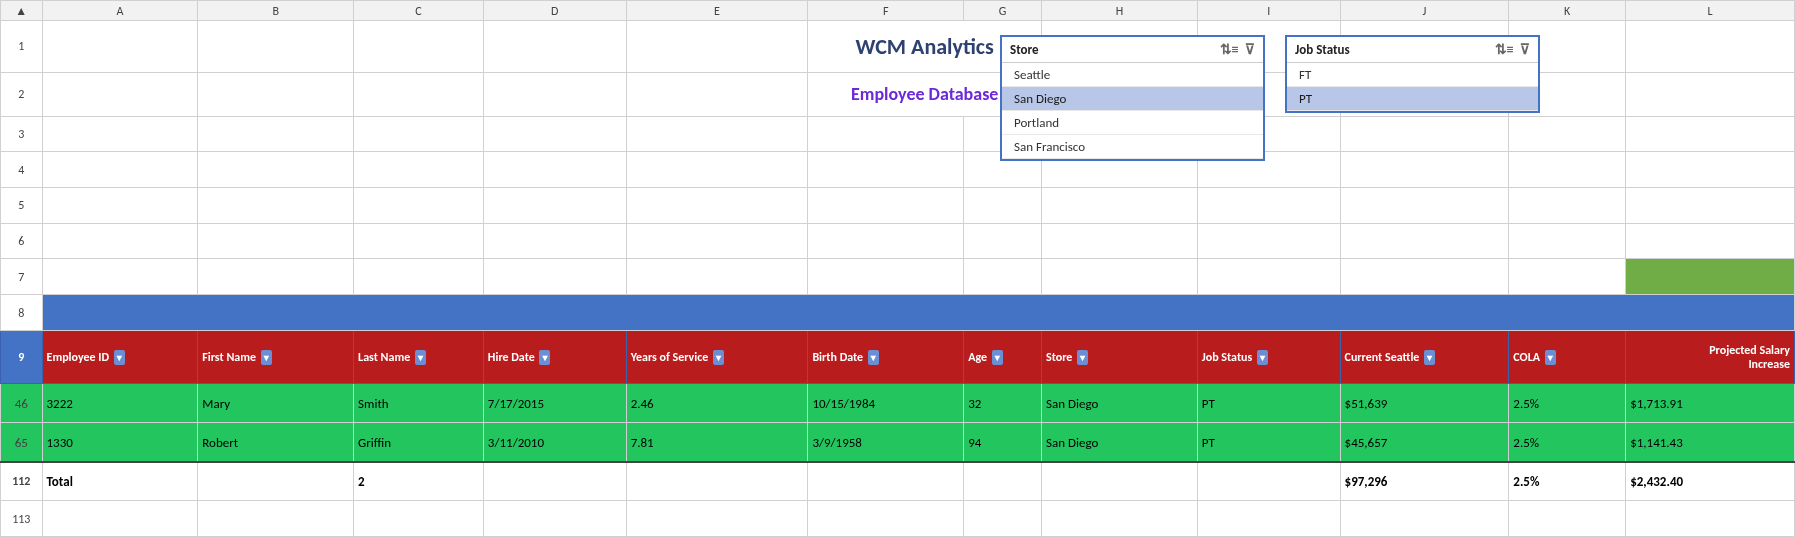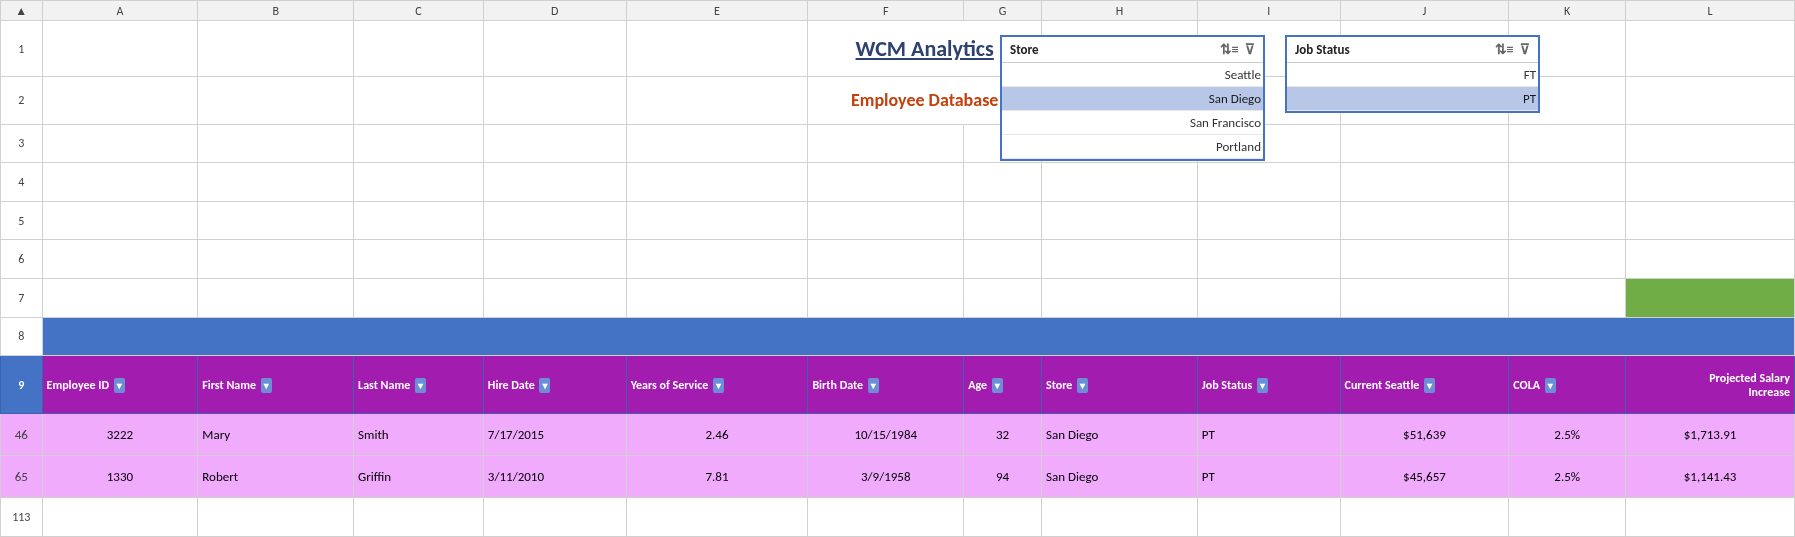--- a/index.html
+++ b/index.html
@@ -66,61 +66,60 @@
     .col-i   { width: 110px; }
     .col-j   { width: 130px; }
     .col-k   { width: 90px; }
     .col-l   { width: 130px; }
 
     .data-row td {
       height: 22px;
       font-size: 13px;
     }
 
-    .data-row td.num { text-align: center; }
+    .data-row td.num { text-align: left; }
 
     
     .header-row td {
       height: 24px;
       background: #fff;
     }
 
     
     .title-cell {
       text-align: center;
     }
     .title-main {
       font-size: 22px;
       font-weight: bold;
       color: #2e4170;
-      text-decoration: underline;
     }
     .title-sub {
       font-size: 18px;
       font-weight: bold;
-      color: #c2410c;
+      color: #6d28d9;
     }
 
     
     .blue-header td {
-      background: #a21caf;
+      background: #b91c1c;
       color: #fff;
       font-weight: bold;
       font-size: 12px;
       height: 28px;
       border: 1px solid #3a62b0;
     }
     .blue-header .proj-right {
       text-align: right;
     }
 
     
     .data-row-46 td, .data-row-65 td {
       height: 24px;
-      background: #f0abfc;
+      background: #22c55e;
     }
 
     
     .total-row td {
       height: 24px;
       font-weight: bold;
       background: #fff;
       border-top: 2px solid #444;
     }
 
@@ -148,26 +147,25 @@
       flex: 1;
     }
 
     .slicer-icon {
       color: #666;
       font-size: 14px;
       cursor: pointer;
     }
 
     .slicer-item {
-      padding: 4px 2px;
+      padding: 4px 12px;
       border-bottom: 1px solid #e8e8e8;
       cursor: pointer;
       background: #fff;
       color: #333;
-      text-align: right;
     }
 
     .slicer-item.selected {
       background: #b8c7e8;
       color: #1a1a1a;
     }
 
     
     .dd-arrow {
       font-size: 10px;
@@ -426,20 +424,35 @@
         <td class="num">7.81</td>
         <td class="num">3/9/1958</td>
         <td class="num">94</td>
         <td>San Diego</td>
         <td>PT</td>
         <td class="num">$45,657</td>
         <td class="num">2.5%</td>
         <td class="num">$1,141.43</td>
       </tr>
 
+      <tr class="total-row">
+        <td class="row-num">112</td>
+        <td>Total</td>
+        <td></td>
+        <td class="num">2</td>
+        <td></td>
+        <td></td>
+        <td></td>
+        <td></td>
+        <td></td>
+        <td></td>
+        <td class="num">$97,296</td>
+        <td class="num">2.5%</td>
+        <td class="num">$2,432.40</td>
+      </tr>
 
       <tr class="empty-row">
         <td class="row-num">113</td>
         <td></td>
           <td></td>
           <td></td>
           <td></td>
           <td></td>
           <td></td>
           <td></td>
@@ -453,22 +466,22 @@
   </table>
 
   <div class="slicer-panel" style="left: 1000px; top: 35px; width: 265px;">
     <div class="slicer-header">
       <span class="slicer-header-title">Store</span>
       <span class="slicer-icon" title="Sort">⇅≡</span>
       <span class="slicer-icon" title="Filter">⊽</span>
     </div>
     <div class="slicer-item">Seattle</div>
     <div class="slicer-item selected">San Diego</div>
+    <div class="slicer-item">Portland</div>
     <div class="slicer-item">San Francisco</div>
-    <div class="slicer-item">Portland</div>
   </div>
 
   <div class="slicer-panel" style="left: 1285px; top: 35px; width: 255px;">
     <div class="slicer-header">
       <span class="slicer-header-title">Job Status</span>
       <span class="slicer-icon" title="Sort">⇅≡</span>
       <span class="slicer-icon" title="Filter">⊽</span>
     </div>
     <div class="slicer-item">FT</div>
     <div class="slicer-item selected">PT</div>

